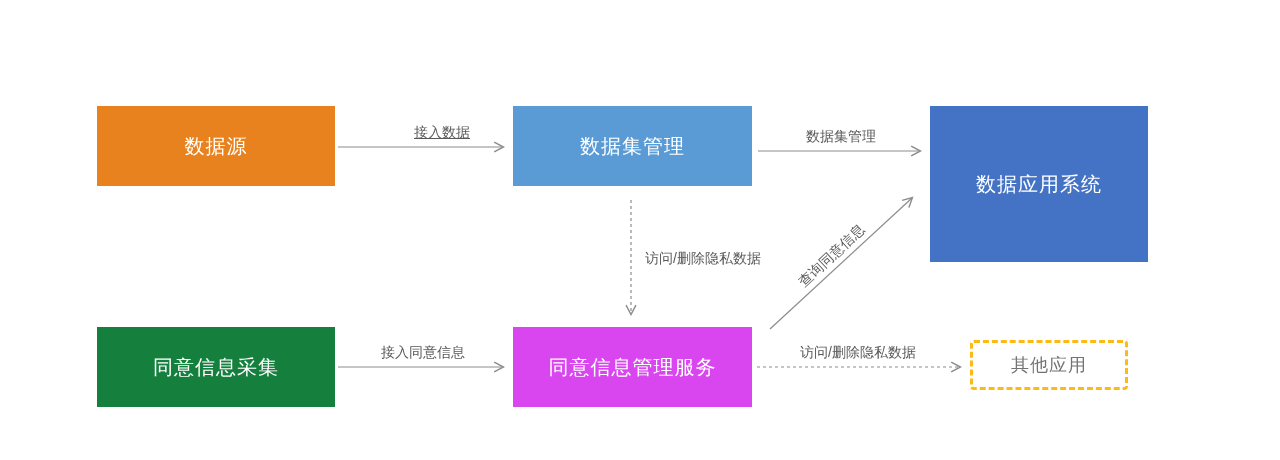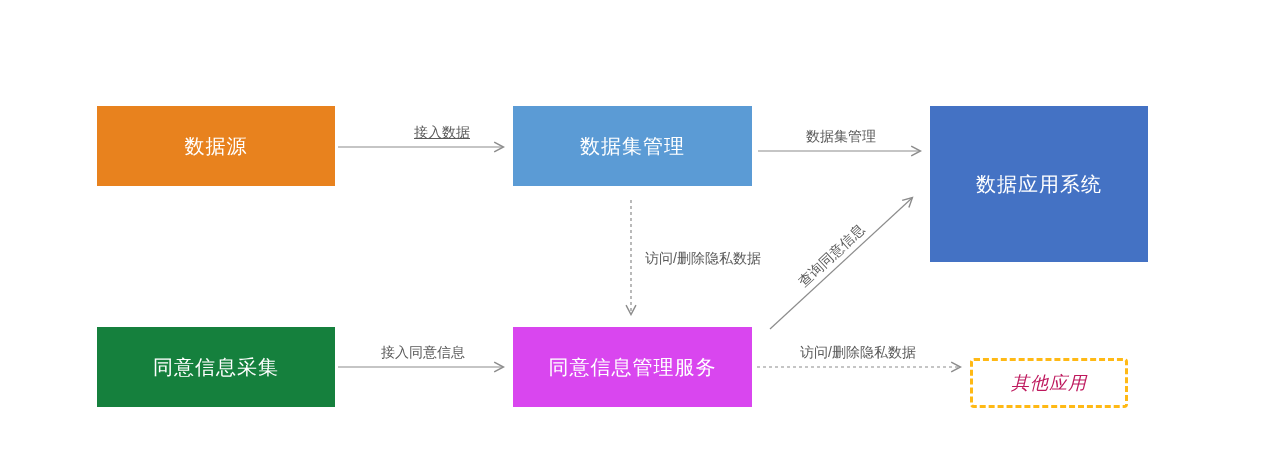--- a/index.html
+++ b/index.html
@@ -11,23 +11,23 @@
   .node{
     position:absolute;display:flex;align-items:center;justify-content:center;
     color:#fff;font-size:20px;letter-spacing:1px;
   }
   .node-data-source      {left:97px;  top:82px;  width:238px; height:80px;  background:#E8821E;}
   .node-dataset-mgmt     {left:513px; top:82px;  width:239px; height:80px;  background:#5B9BD5;}
   .node-data-app-system  {left:930px; top:82px;  width:218px; height:156px; background:#4472C4;}
   .node-consent-collect  {left:97px;  top:303px; width:238px; height:80px;  background:#15803d;}
   .node-consent-mgmt     {left:513px; top:303px; width:239px; height:80px;  background:#d946ef;}
   .node-other-apps{
-    left:970px; top:334px; width:152px; height:44px;
+    left:970px; top:316px; width:152px; height:44px;
     background:#ffffff;border:3px dashed #FFB915;border-radius:4px;
-    color:#be185d;font-size:18px;letter-spacing:1px;font-style:italic;
+    color:#737373;font-size:18px;letter-spacing:1px;
   }
   .edge-label{
     position:absolute;font-size:14px;color:#595959;white-space:nowrap;
     transform:translateX(-50%);
   }
   .edge-label.left-anchor{transform:none;}
   .edge-label.rotated{
     transform:translate(-50%,-50%) rotate(-43deg);
   }
   svg#wires{position:absolute;left:0;top:0;width:1280px;height:460px;pointer-events:none;}

